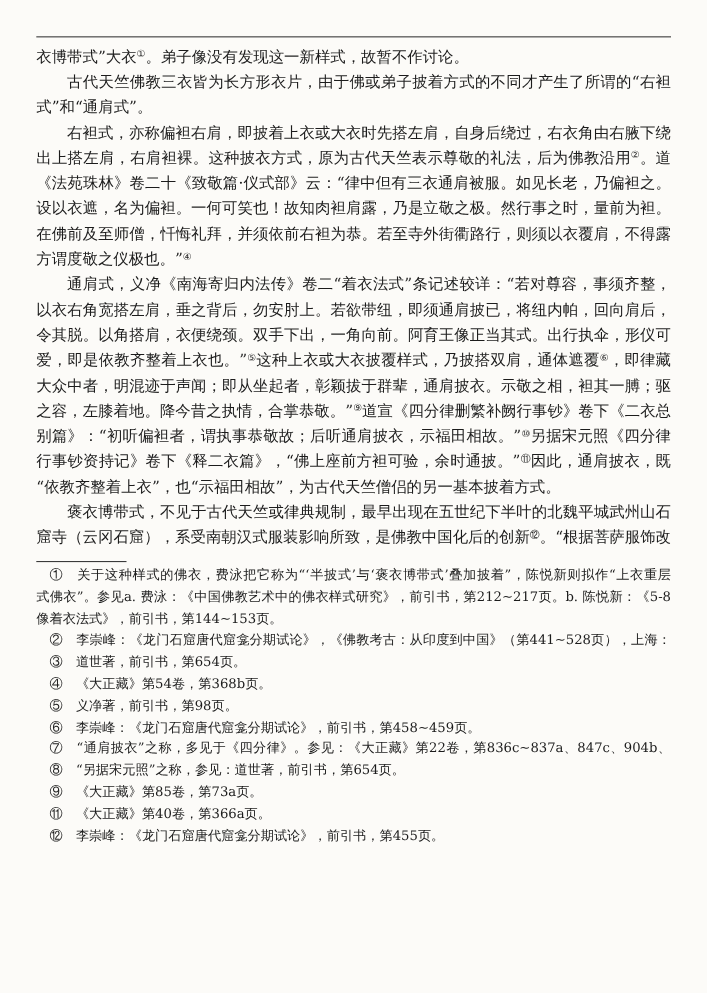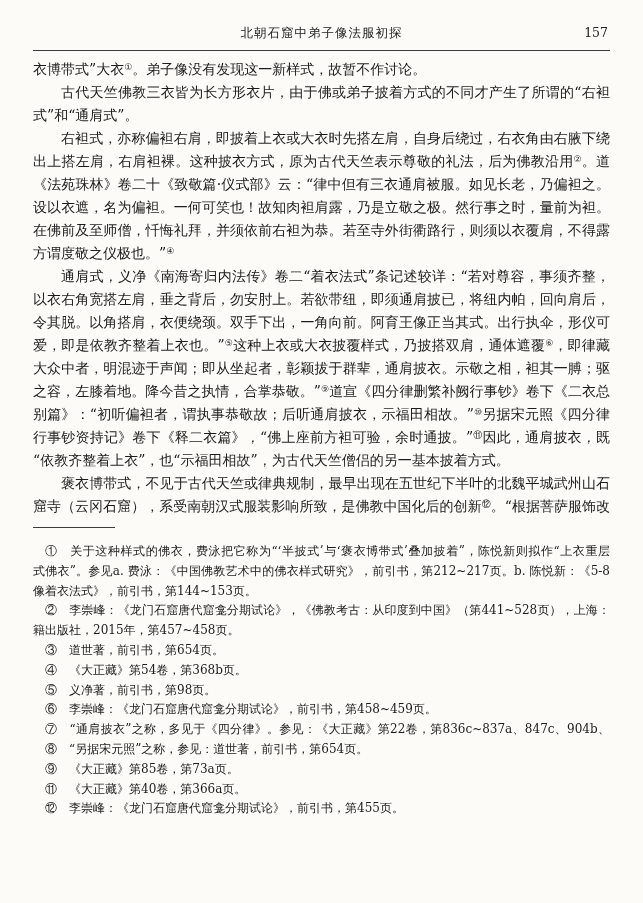--- a/index.html
+++ b/index.html
@@ -27,34 +27,30 @@
   
   .body{margin-top:7px;font-size:14px;}
   .bl{
     height:23px;line-height:23px;white-space:nowrap;overflow:hidden;
   }
   .bl.jl{white-space:normal;text-align:justify;text-align-last:justify;}
   .bl.ind{text-indent:2em;}
   .bl sup{font-size:9px;line-height:0;vertical-align:4px;letter-spacing:0;}
   
   .fnrule{width:82px;border-top:1.5px solid #3b3b3b;margin-top:9px;}
-  .footnotes{margin-top:14px;font-size:12px;}
+  .footnotes{margin-top:2px;font-size:12px;}
   .fl{height:19.8px;line-height:19.8px;white-space:nowrap;overflow:hidden;}
   .fl.jl{white-space:normal;text-align:justify;text-align-last:justify;}
   .fl.fm{padding-left:12px;}
 </style>
 </head>
 <body>
 
 <div class="page">
 
-  <div class="header">
-    <div class="title">北朝石窟中弟子像法服初探</div>
-    <div class="pagenum">157</div>
-  </div>
   <div class="rule"></div>
 
   <div class="body">
     <div class="bl">衣博带式”大衣<sup>①</sup>。弟子像没有发现这一新样式，故暂不作讨论。</div>
     <div class="bl ind jl">古代天竺佛教三衣皆为长方形衣片，由于佛或弟子披着方式的不同才产生了所谓的“右袒</div>
     <div class="bl">式”和“通肩式”。</div>
     <div class="bl ind jl">右袒式，亦称偏袒右肩，即披着上衣或大衣时先搭左肩，自身后绕过，右衣角由右腋下绕</div>
     <div class="bl jl">出上搭左肩，右肩袒裸。这种披衣方式，原为古代天竺表示尊敬的礼法，后为佛教沿用<sup>②</sup>。道世</div>
     <div class="bl jl">《法苑珠林》卷二十《致敬篇·仪式部》云：“律中但有三衣通肩被服。如见长老，乃偏袒之。</div>
     <div class="bl jl">设以衣遮，名为偏袒。一何可笑也！故知肉袒肩露，乃是立敬之极。然行事之时，量前为袒。如</div>
@@ -73,21 +69,20 @@
     <div class="bl jl">窟寺（云冈石窟），系受南朝汉式服装影响所致，是佛教中国化后的创新<sup>⑫</sup>。“根据菩萨服饰改</div>
   </div>
 
   <div class="fnrule"></div>
 
   <div class="footnotes">
     <div class="fl fm jl">①　关于这种样式的佛衣，费泳把它称为“‘半披式’与‘褒衣博带式’叠加披着”，陈悦新则拟作“上衣重层</div>
     <div class="fl jl">式佛衣”。参见a. 费泳：《中国佛教艺术中的佛衣样式研究》，前引书，第212~217页。b. 陈悦新：《5-8世纪汉地佛</div>
     <div class="fl">像着衣法式》，前引书，第144~153页。</div>
     <div class="fl fm jl">②　李崇峰：《龙门石窟唐代窟龛分期试论》，《佛教考古：从印度到中国》（第441~528页），上海：上海古</div>
-    <div class="fl">籍出版社，2015年，第457~458页。</div>
     <div class="fl fm">③　道世著，前引书，第654页。</div>
     <div class="fl fm">④　《大正藏》第54卷，第368b页。</div>
     <div class="fl fm">⑤　义净著，前引书，第98页。</div>
     <div class="fl fm">⑥　李崇峰：《龙门石窟唐代窟龛分期试论》，前引书，第458~459页。</div>
     <div class="fl fm jl">⑦　“通肩披衣”之称，多见于《四分律》。参见：《大正藏》第22卷，第836c~837a、847c、904b、927b、</div>
     <div class="fl fm">⑧　“另据宋元照”之称，参见：道世著，前引书，第654页。</div>
     <div class="fl fm">⑨　《大正藏》第85卷，第73a页。</div>
     <div class="fl fm">⑪　《大正藏》第40卷，第366a页。</div>
     <div class="fl fm">⑫　李崇峰：《龙门石窟唐代窟龛分期试论》，前引书，第455页。</div>
   </div>

